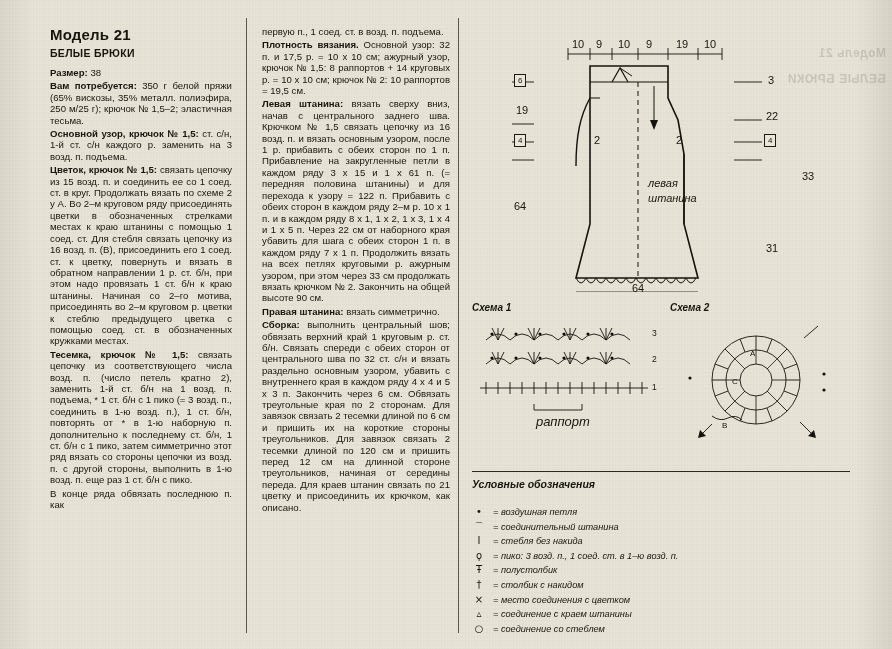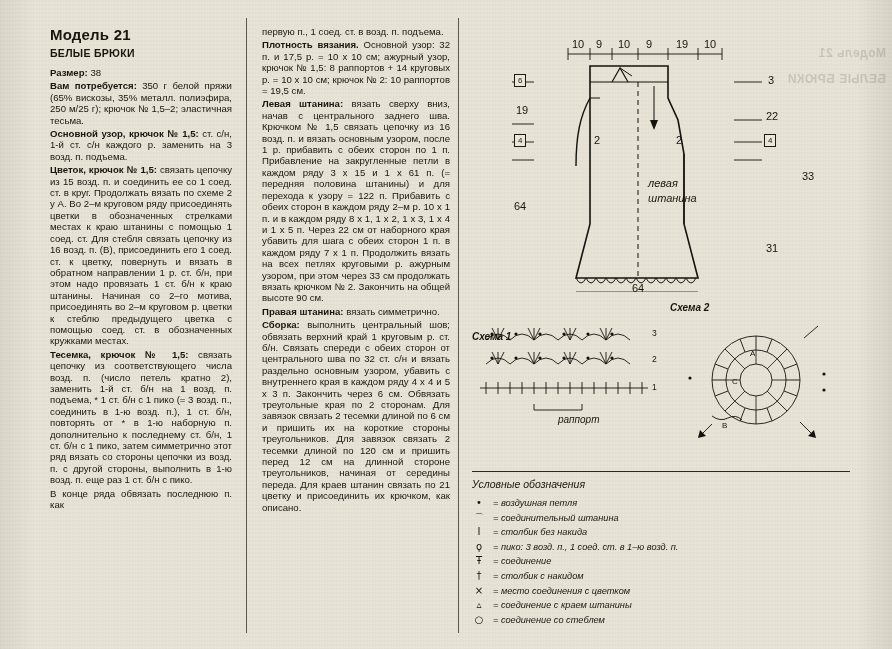--- a/index.html
+++ b/index.html
@@ -52,25 +52,25 @@
   .schem .lbl{
     position:absolute;font-size:11px;color:#18160f;
   }
   .boxnum{
     position:absolute;border:1px solid #1d1b14;background:#eae6da;
     font-size:8px;line-height:9px;padding:1px 3px;
   }
   .italic{font-style:italic;}
 
   .schemtitle{font-size:10px;font-weight:bold;font-style:italic;}
-  .rapport{font-size:10px;font-style:italic;margin-left:22px;}
+  .rapport{font-size:13px;font-style:italic;}
 
   .legend{position:absolute;left:472px;top:468px;width:378px;}
   .legend .ltitle{
-    font-size:10.5px;font-weight:normal;font-style:italic;margin-bottom:6px;
+    font-size:10.5px;font-weight:bold;font-style:italic;margin-bottom:15px;
   }
   .legend ul{list-style:none;margin:0;padding:0;}
   .legend li{
     font-size:9.2px;line-height:14.6px;font-style:italic;
     display:flex;align-items:center;gap:7px;
   }
   .legend .sym{
     width:14px;text-align:center;font-style:normal;font-size:10px;
     font-family:"DejaVu Sans", sans-serif;
   }
@@ -200,21 +200,21 @@
       <div class="lbl italic" style="left:176px;top:152px;width:60px;line-height:15px;">
         <span>левая
 штанина</span>
       </div>
 
       <div class="lbl" style="left:160px;top:258px;">64</div>
     </div>
 
     <div style="position:relative;height:150px;margin-top:10px;">
 
-      <div style="position:absolute;left:0;top:0;margin-top:29px;" class="schemtitle">Схема 1</div>
+      <div style="position:absolute;left:0;top:0;" class="schemtitle">Схема 1</div>
       <div style="position:absolute;left:198px;top:0;text-align:center;" class="schemtitle">Схема 2</div>
 
       <svg style="position:absolute;left:0;top:16px;" width="190" height="110" viewBox="0 0 190 110">
         <g stroke="#14130d" stroke-width="0.9" fill="none">
 
           <path d="M14 22 q12 -12 24 0 q12 -12 24 0 q12 -12 24 0 q12 -12 24 0 q12 -12 24 0 q12 -12 24 0"></path>
 
           <path d="M14 46 q12 -12 24 0 q12 -12 24 0 q12 -12 24 0 q12 -12 24 0 q12 -12 24 0 q12 -12 24 0"></path>
 
           <g>
@@ -336,29 +336,29 @@
       <li>
         <span class="sym">•</span>
         <span>= воздушная петля</span>
       </li>
       <li>
         <span class="sym">⌒</span>
         <span>= соединительный штанина</span>
       </li>
       <li>
         <span class="sym">I</span>
-        <span>= столбик без накида</span>
+        <span>= стебля без накида</span>
       </li>
       <li>
         <span class="sym">ϙ</span>
         <span>= пико: 3 возд. п., 1 соед. ст. в 1–ю возд. п.</span>
       </li>
       <li>
         <span class="sym">Ŧ</span>
-        <span>= соединение</span>
+        <span>= полустолбик</span>
       </li>
       <li>
         <span class="sym">†</span>
         <span>= столбик с накидом</span>
       </li>
       <li>
         <span class="sym">×</span>
         <span>= место соединения с цветком</span>
       </li>
       <li>

